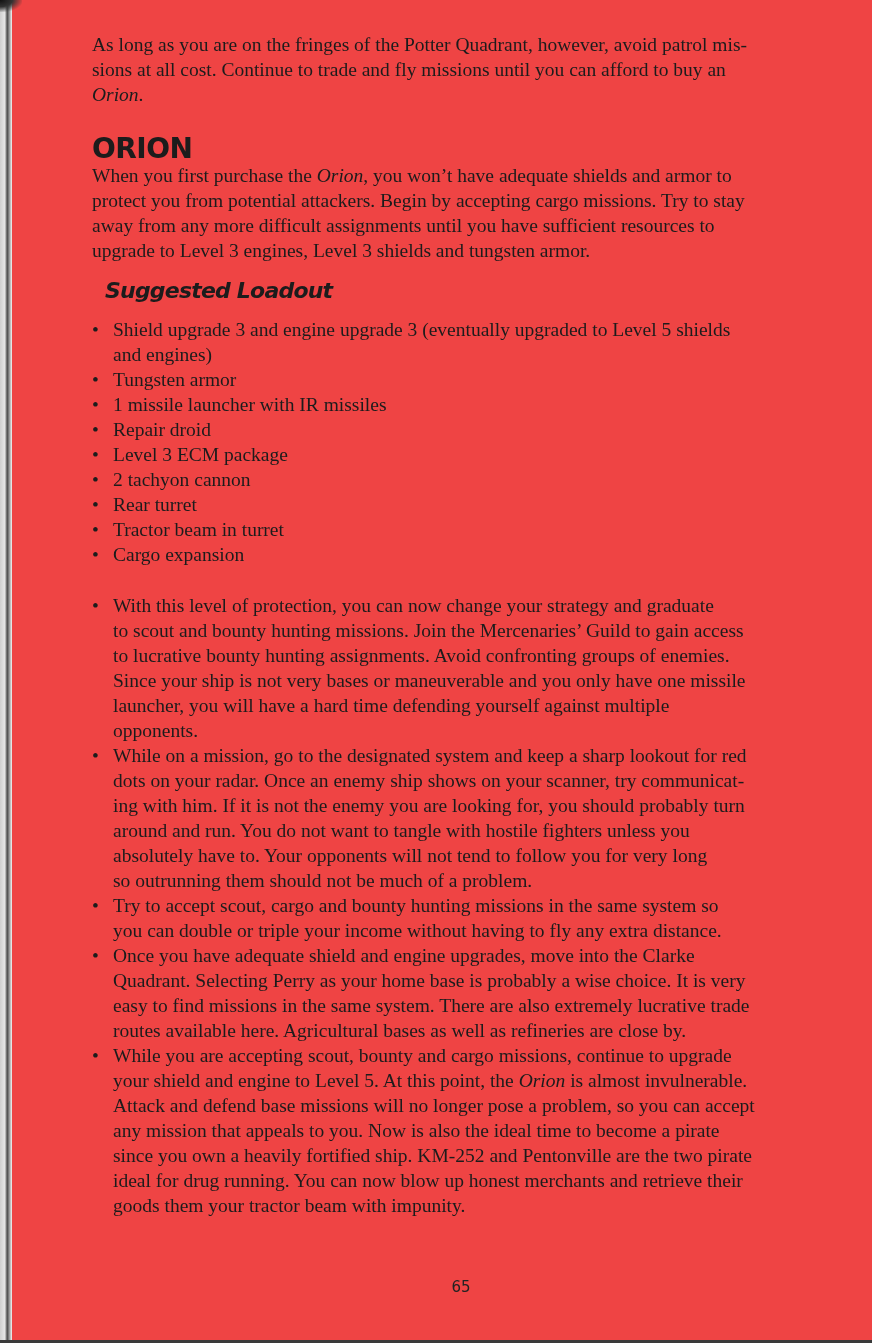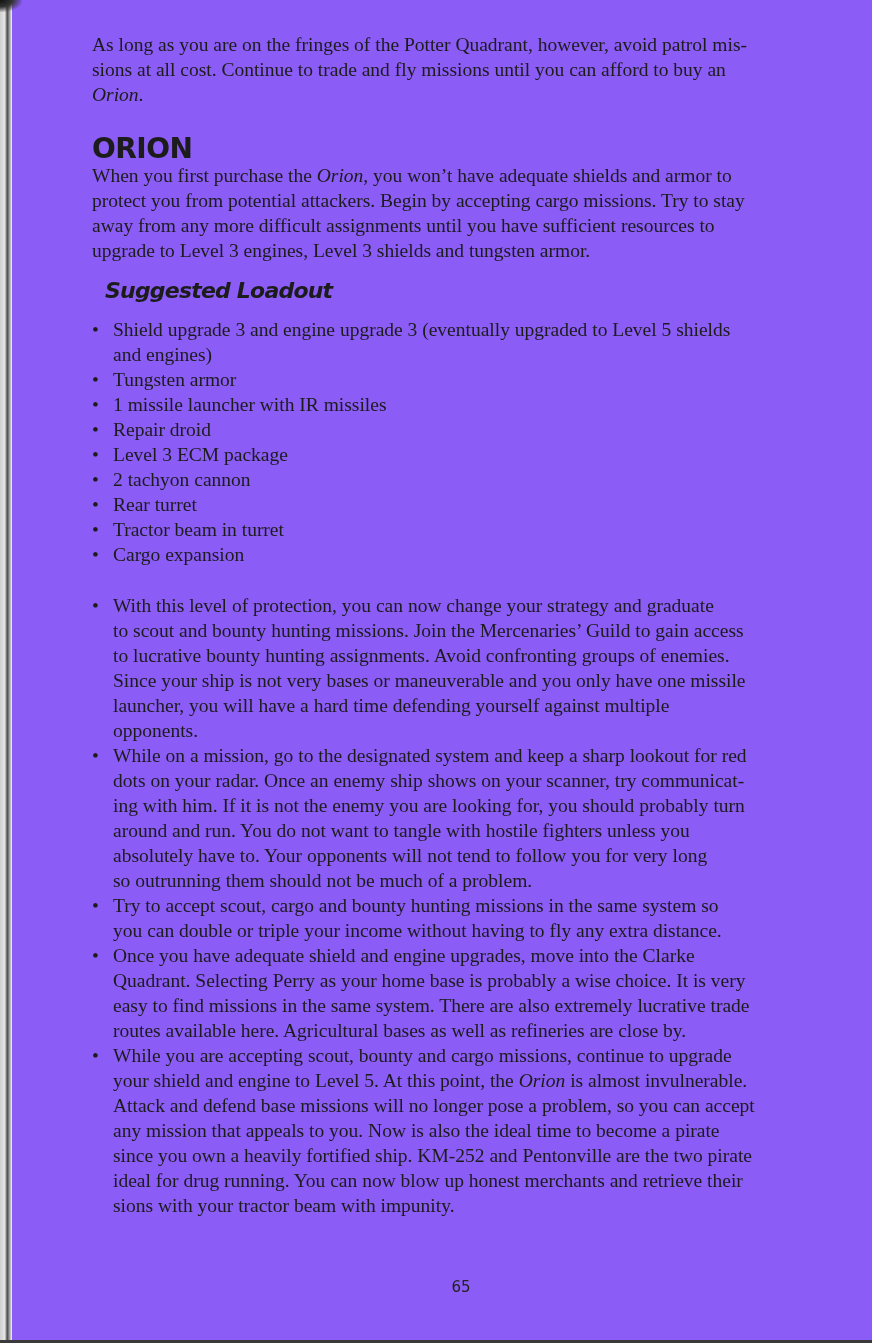--- a/index.html
+++ b/index.html
@@ -12,21 +12,21 @@
       height: 1343px;
       position: relative;
       overflow: hidden;
       font-family: "Liberation Serif", serif;
       color: #1c1c1c;
     }
     .page {
       position: absolute;
       left: 0; top: 0;
       width: 872px; height: 1343px;
-      background: #8b5cf6;
+      background: #ef4444;
     }
     .spine {
       position: absolute;
       left: 0; top: 0;
       width: 12px; height: 1343px;
       background: linear-gradient(to right, #cfcfcf 0%, #e6e6e6 40%, #4a4a4a 60%, #8a8a8a 75%, #f6f6f6 100%);
     }
     .spine-top {
       position: absolute;
       left: 0; top: 0;
@@ -194,20 +194,20 @@
         <span class="line">routes available here. Agricultural bases as well as refineries are close by.</span>
       </li>
       <li>
           <span class="dot">•</span>
         <span class="line">While you are accepting scout, bounty and cargo missions, continue to upgrade</span>
         <span class="line"><span>your shield and engine to Level 5. At this point, the </span><span class="it">Orion</span><span> is almost invulnerable.</span></span>
         <span class="line">Attack and defend base missions will no longer pose a problem, so you can accept</span>
         <span class="line">any mission that appeals to you. Now is also the ideal time to become a pirate</span>
         <span class="line">since you own a heavily fortified ship. KM-252 and Pentonville are the two pirate</span>
         <span class="line">ideal for drug running. You can now blow up honest merchants and retrieve their</span>
-        <span class="line">sions with your tractor beam with impunity.</span>
+        <span class="line">goods them your tractor beam with impunity.</span>
       </li>
     </ul>
   </div>
 
   <div class="page-number">65</div>
   <div class="bottom-edge"></div>
 </div>
 
 </body></html>

